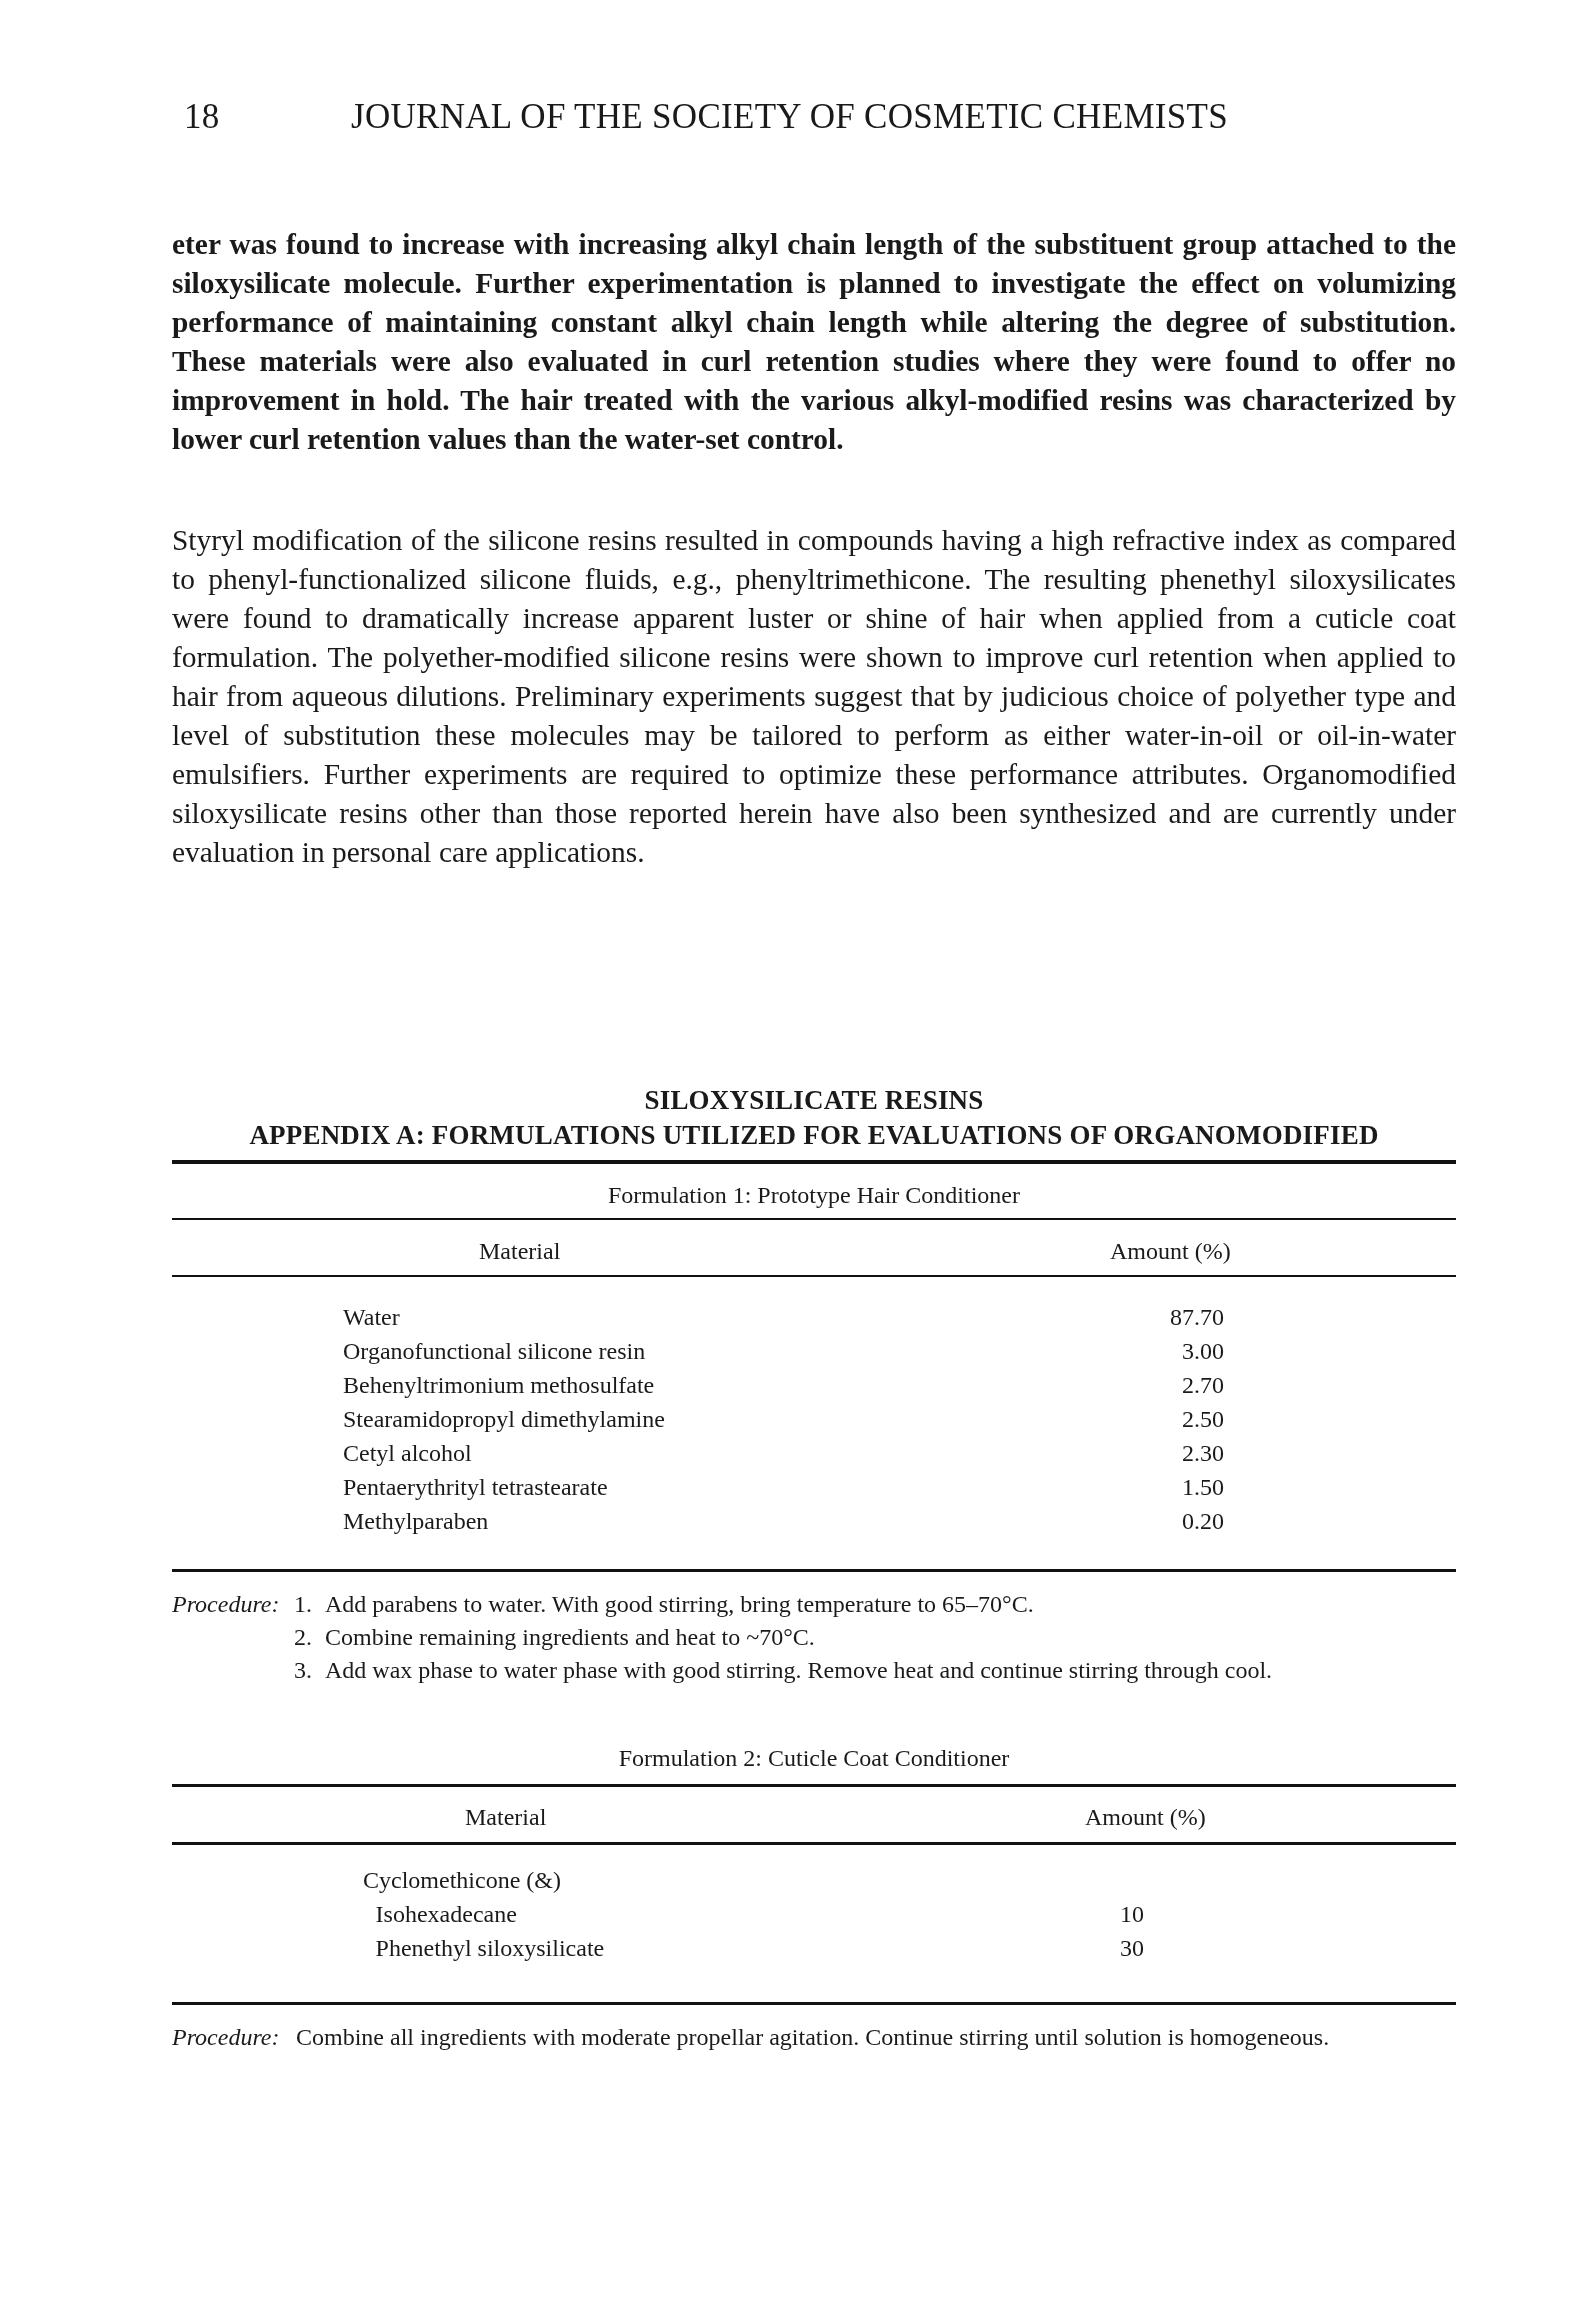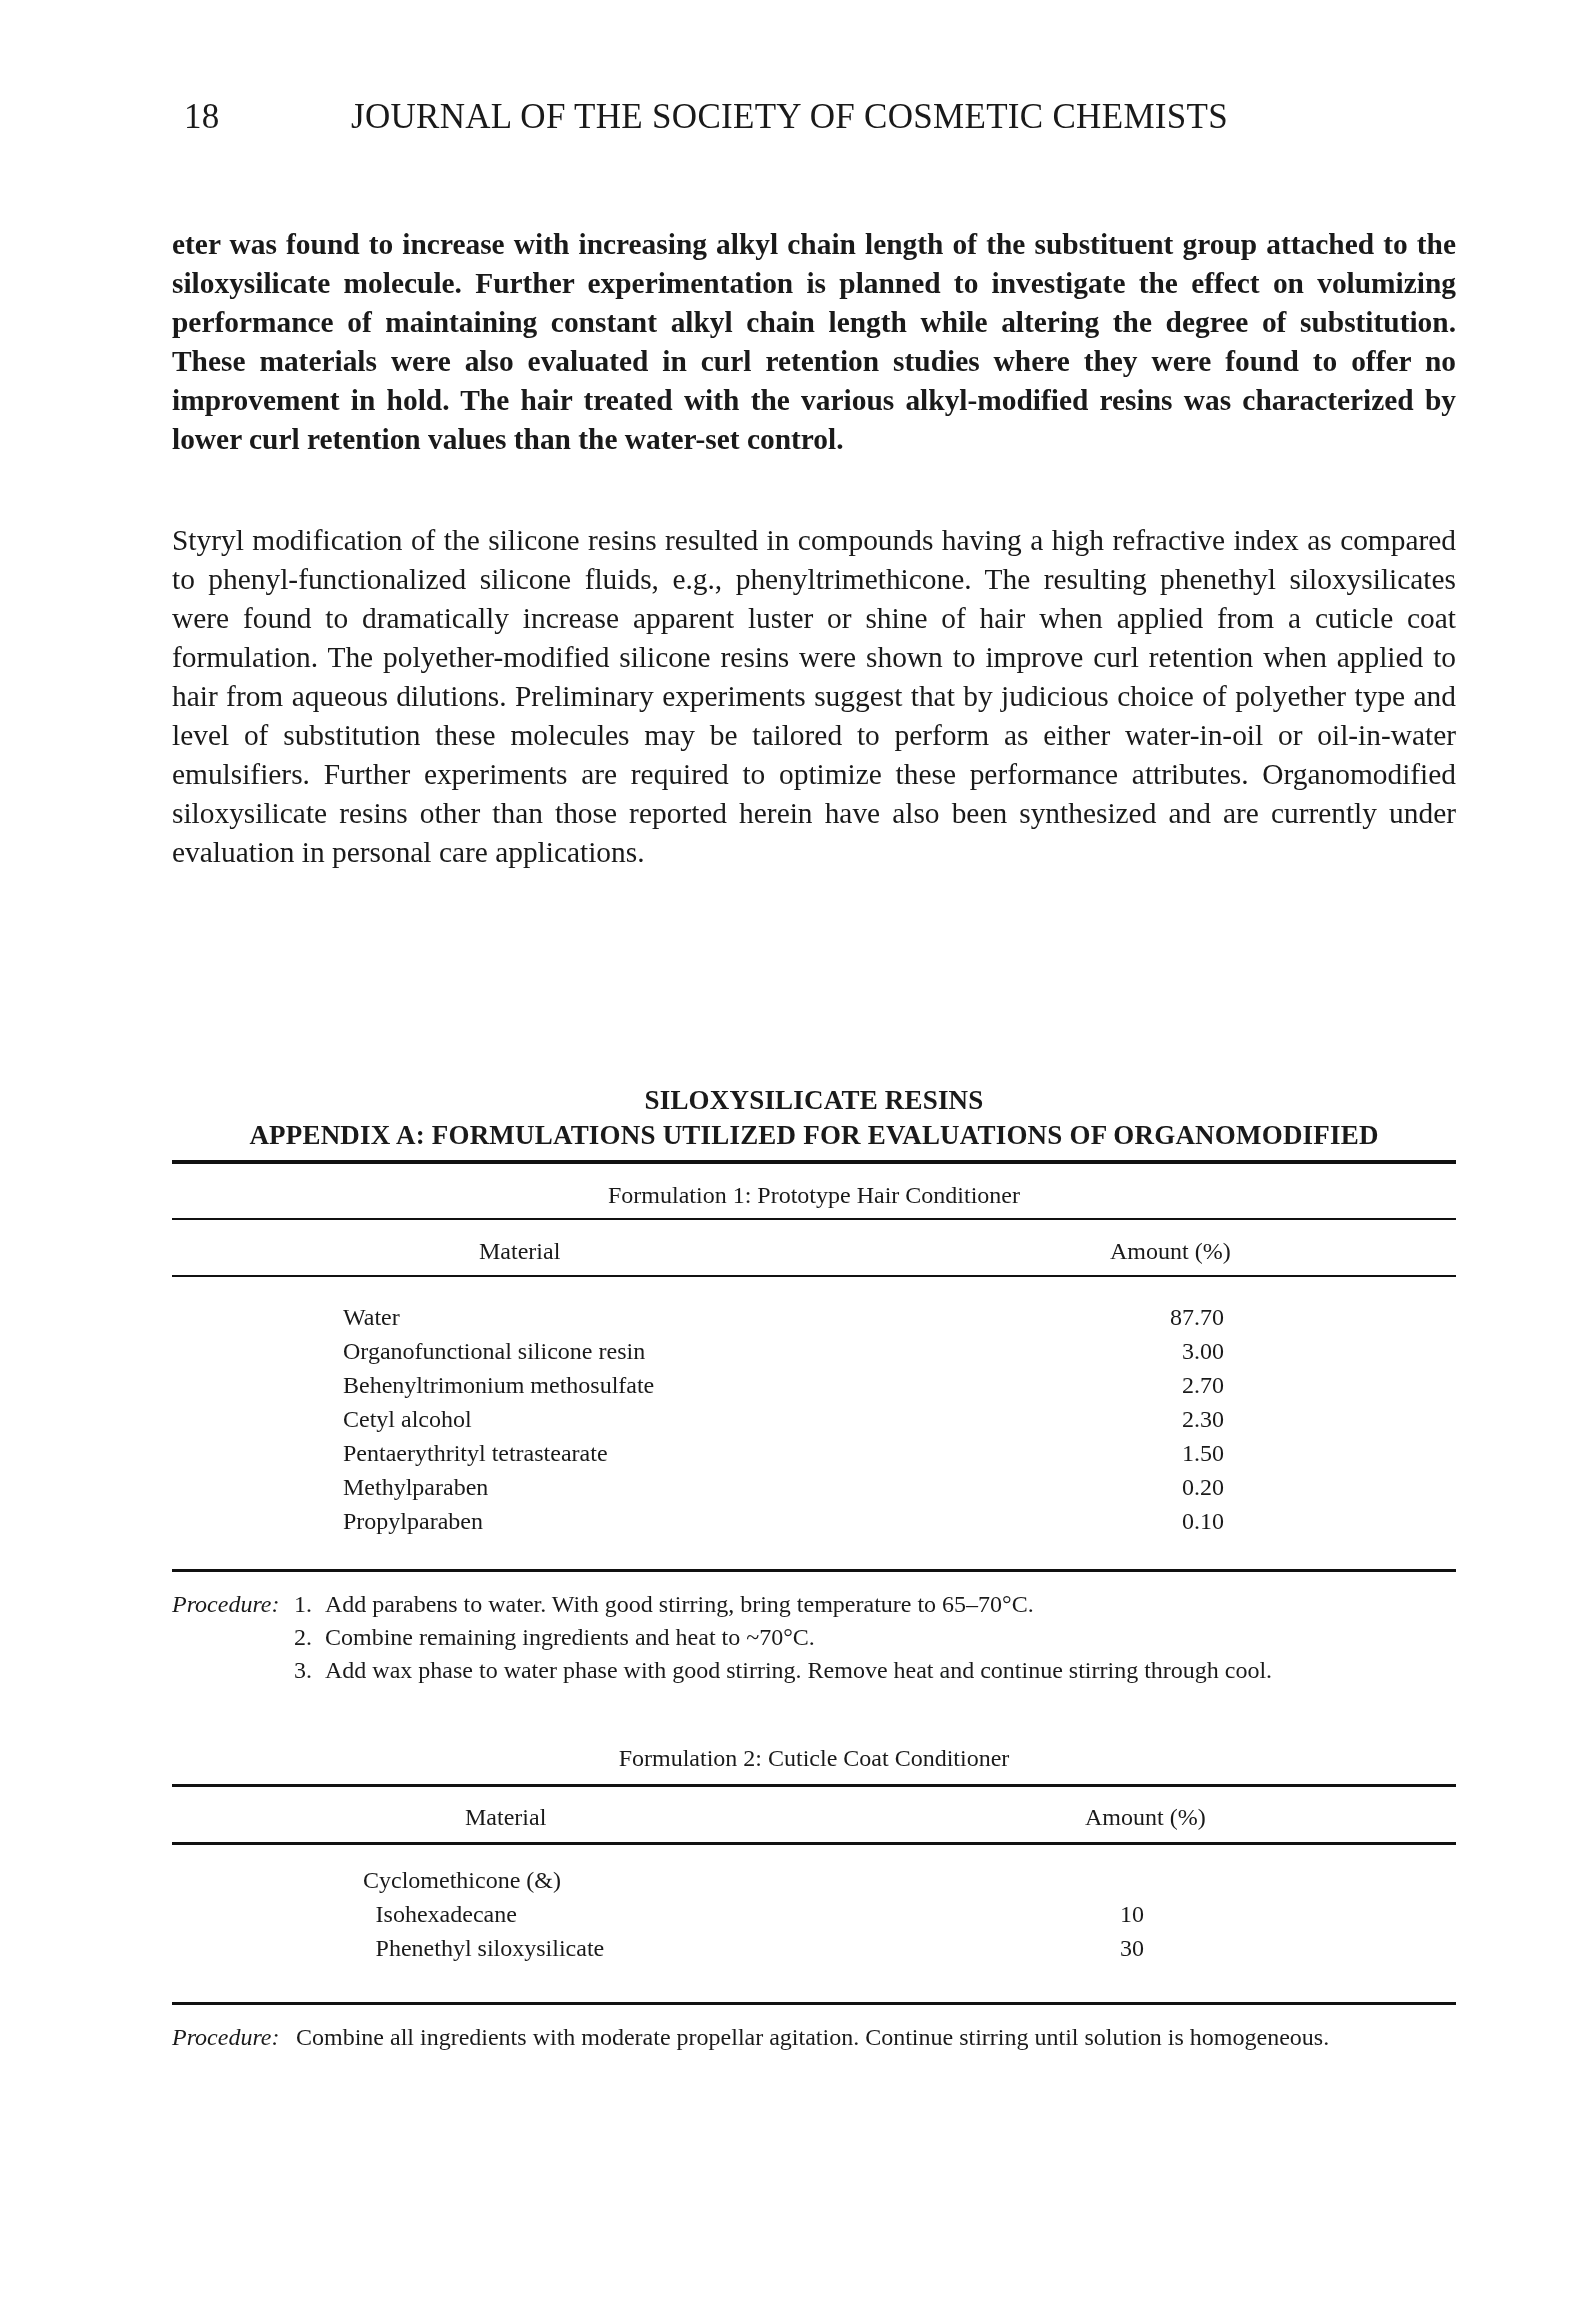--- a/index.html
+++ b/index.html
@@ -80,34 +80,34 @@
     </div>
   <div class="row">
       <span class="mat">Organofunctional silicone resin</span>
       <span class="amt" style="right:85px;">3.00</span>
     </div>
   <div class="row">
       <span class="mat">Behenyltrimonium methosulfate</span>
       <span class="amt" style="right:85px;">2.70</span>
     </div>
   <div class="row">
+      <span class="mat">Stearamidopropyl dimethylamine</span>
+      <span class="amt" style="right:85px;">2.50</span>
+    </div>
+  <div class="row">
       <span class="mat">Cetyl alcohol</span>
       <span class="amt" style="right:85px;">2.30</span>
     </div>
   <div class="row">
       <span class="mat">Pentaerythrityl tetrastearate</span>
       <span class="amt" style="right:85px;">1.50</span>
     </div>
   <div class="row">
       <span class="mat">Methylparaben</span>
       <span class="amt" style="right:85px;">0.20</span>
-    </div>
-  <div class="row">
-      <span class="mat">Propylparaben</span>
-      <span class="amt" style="right:85px;">0.10</span>
     </div>
 </div>
 
 <div class="rule thin" style="top:1569px; height:2.9px;"></div>
 
 <div class="proc" style="top:1588px; height:135px;">
   <span class="lbl">Procedure:</span>
   <div class="step" style="top:0;">
     <span class="num">1.</span>
     <span class="txt">Add parabens to water. With good stirring, bring temperature to 65–70°C.</span>

